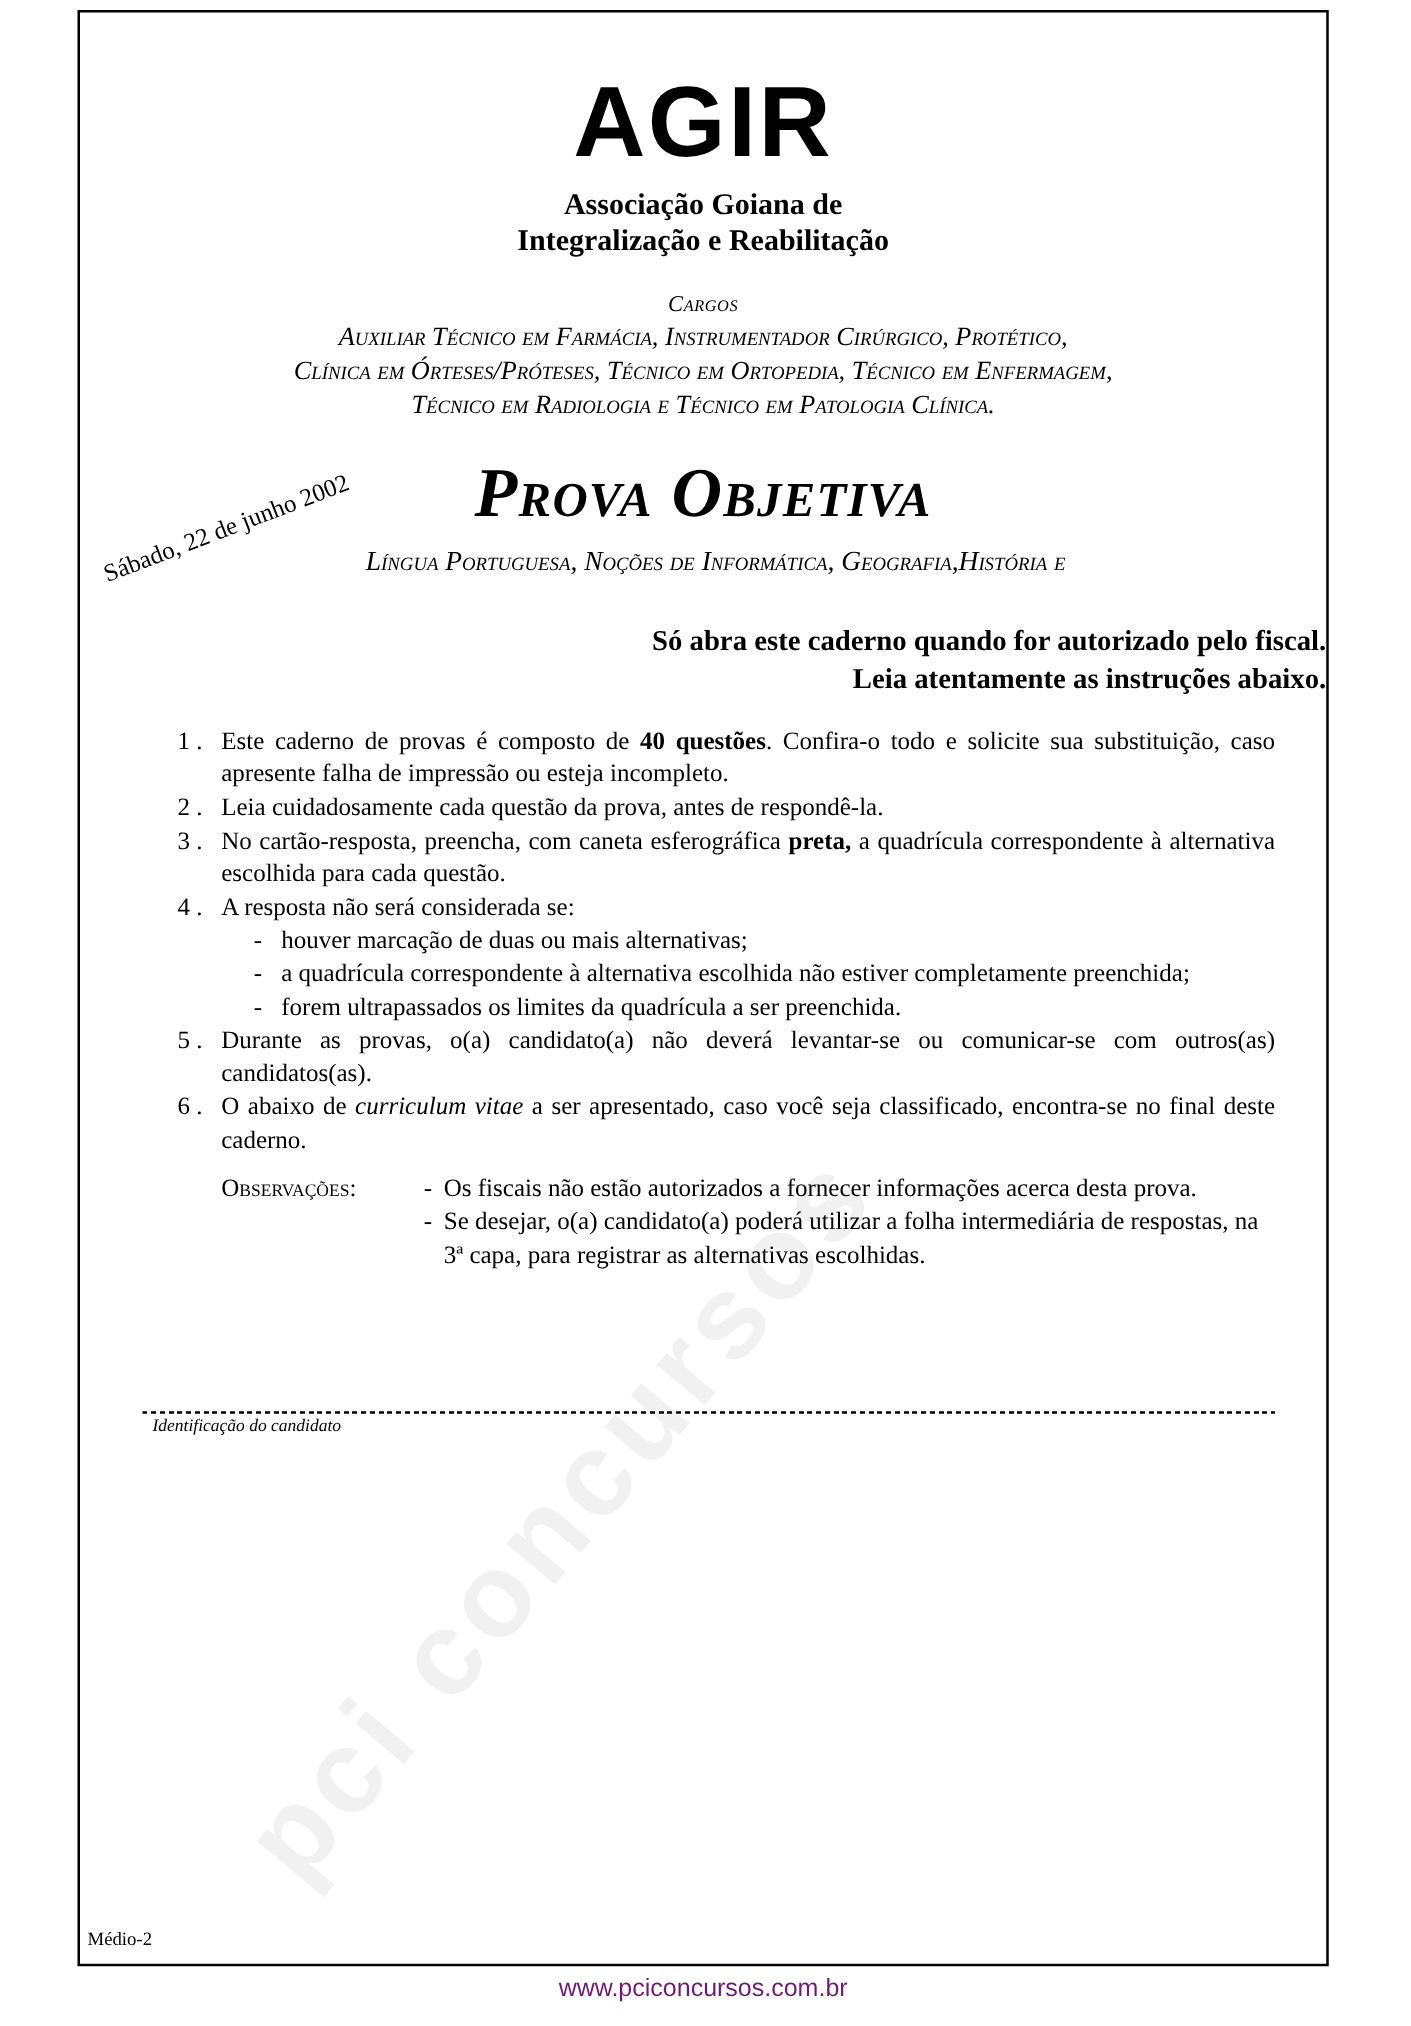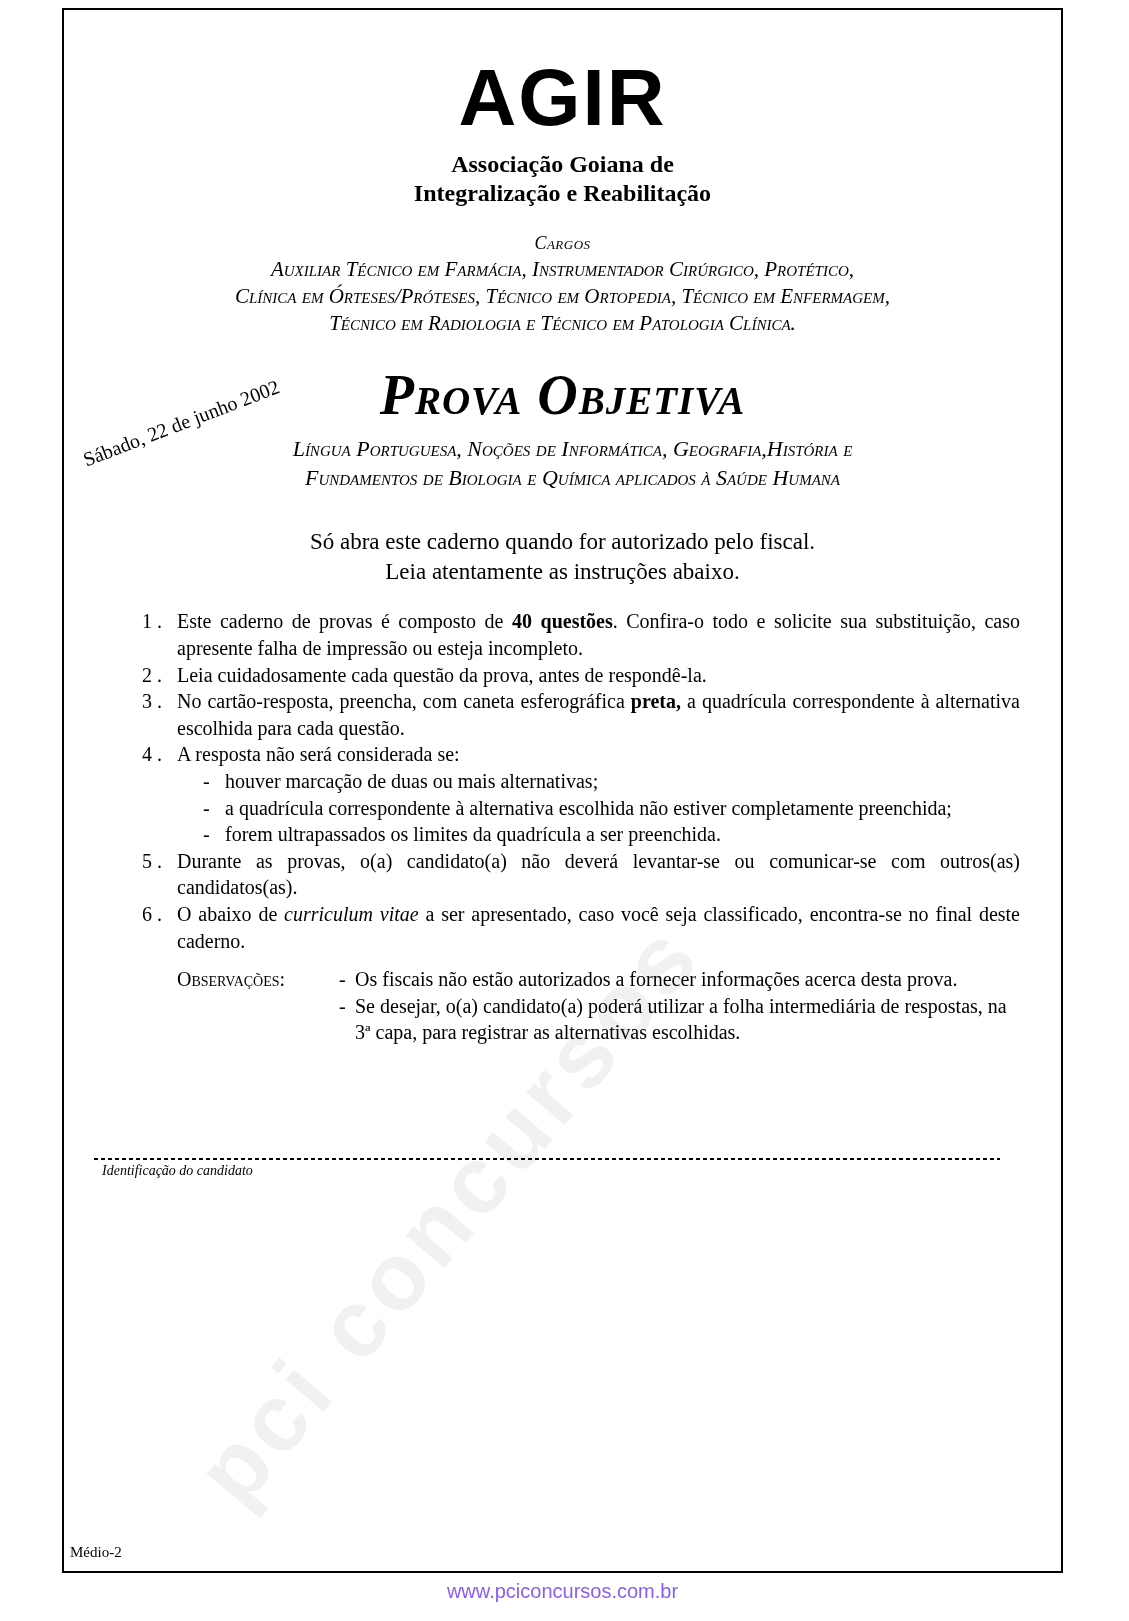--- a/index.html
+++ b/index.html
@@ -19,35 +19,35 @@
   }
   .orgname{font-size:24px;font-weight:bold;line-height:1.22;margin-top:12px;}
   .cargos-label{margin-top:24px;font-style:italic;font-variant:small-caps;font-size:18px;letter-spacing:.5px;font-family:Liberation Serif, serif;}
   .cargos-list{margin-top:2px;font-style:italic;font-variant:small-caps;font-size:21px;line-height:1.3;text-align:center;}
   .date-note{
     position:absolute;left:16px;top:440px;transform:rotate(-21deg);transform-origin:0 0;
     font-size:20px;white-space:nowrap;
   }
   .exam-title{margin-top:30px;font-style:italic;font-weight:bold;font-variant:small-caps;font-size:56px;line-height:1;letter-spacing:1px;}
   .subjects{margin-top:12px;font-style:italic;font-variant:small-caps;font-size:22px;line-height:1.3;padding-left:20px;}
-  .notice{margin-top:34px;font-weight:normal;font-size:23px;line-height:1.3;}
+  .notice{margin-top:34px;font-weight:bold;font-size:23px;line-height:1.3;text-align:right;}
   .instructions{margin-top:22px;margin-left:78px;width:878px;font-size:20px;line-height:1.33;}
   .item{display:flex;}
   .num{flex:0 0 35px;}
   .itext{flex:1;min-width:0;}
   .ptext{text-align:justify;}
   .subitem{display:flex;}
   .dash{flex:0 0 22px;margin-left:26px;}
   .observations{margin-top:12px;margin-left:113px;width:841px;display:flex;font-size:20px;line-height:1.33;}
   .obs-label{flex:0 0 162px;font-variant:small-caps;}
   .obs-items{flex:1;min-width:0;}
   .obsitem{display:flex;}
   .odash{flex:0 0 16px;}
   .otext{flex:1;}
-  .idblock{margin-top:112px;margin-left:30px;width:906px;}
+  .idblock{margin-top:112px;margin-left:50px;width:906px;}
   .idline{height:2px;background:repeating-linear-gradient(90deg,#000 0 4px,transparent 4px 7px);}
   .idlabel{font-style:italic;font-size:14px;margin-left:8px;margin-top:3px;}
   .footer-left{position:absolute;left:6px;bottom:10px;font-size:15px;}
   .url{
     position:absolute;left:62px;top:1580px;width:1001px;text-align:center;
     font-family:"Liberation Sans", sans-serif;font-size:20px;
   }
   .watermark{
     position:absolute;left:110px;top:1445px;transform:rotate(-50deg);transform-origin:0 0;
     font-family:"Liberation Sans", sans-serif;font-weight:bold;font-size:95px;
@@ -75,21 +75,20 @@
       <div>Clínica em Órteses/Próteses, Técnico em Ortopedia, Técnico em Enfermagem,</div>
       <div>Técnico em Radiologia e Técnico em Patologia Clínica.</div>
     </div>
 
   <div class="date-note">Sábado, 22 de junho 2002</div>
 
   <div class="exam-title center">Prova Objetiva</div>
 
   <div class="subjects center">
       <div>Língua Portuguesa, Noções de Informática, Geografia,História e</div>
-      <div>Fundamentos de Biologia e Química aplicados à Saúde Humana</div>
     </div>
 
   <div class="notice center">
       <div>Só abra este caderno quando for autorizado pelo fiscal.</div>
       <div>Leia atentamente as instruções abaixo.</div>
     </div>
 
   <div class="instructions">
       <div class="item">
         <span class="num">1 .</span>
@@ -156,13 +155,13 @@
   </div>
 
   <div class="idblock">
     <div class="idline"></div>
     <div class="idlabel">Identificação do candidato</div>
   </div>
 
   <div class="footer-left">Médio-2</div>
 </div>
 
-<div class="url" style="color: #8b5cf6;">www.pciconcursos.com.br</div>
+<div class="url" style="color: #701a75;">www.pciconcursos.com.br</div>
 
 </body></html>

